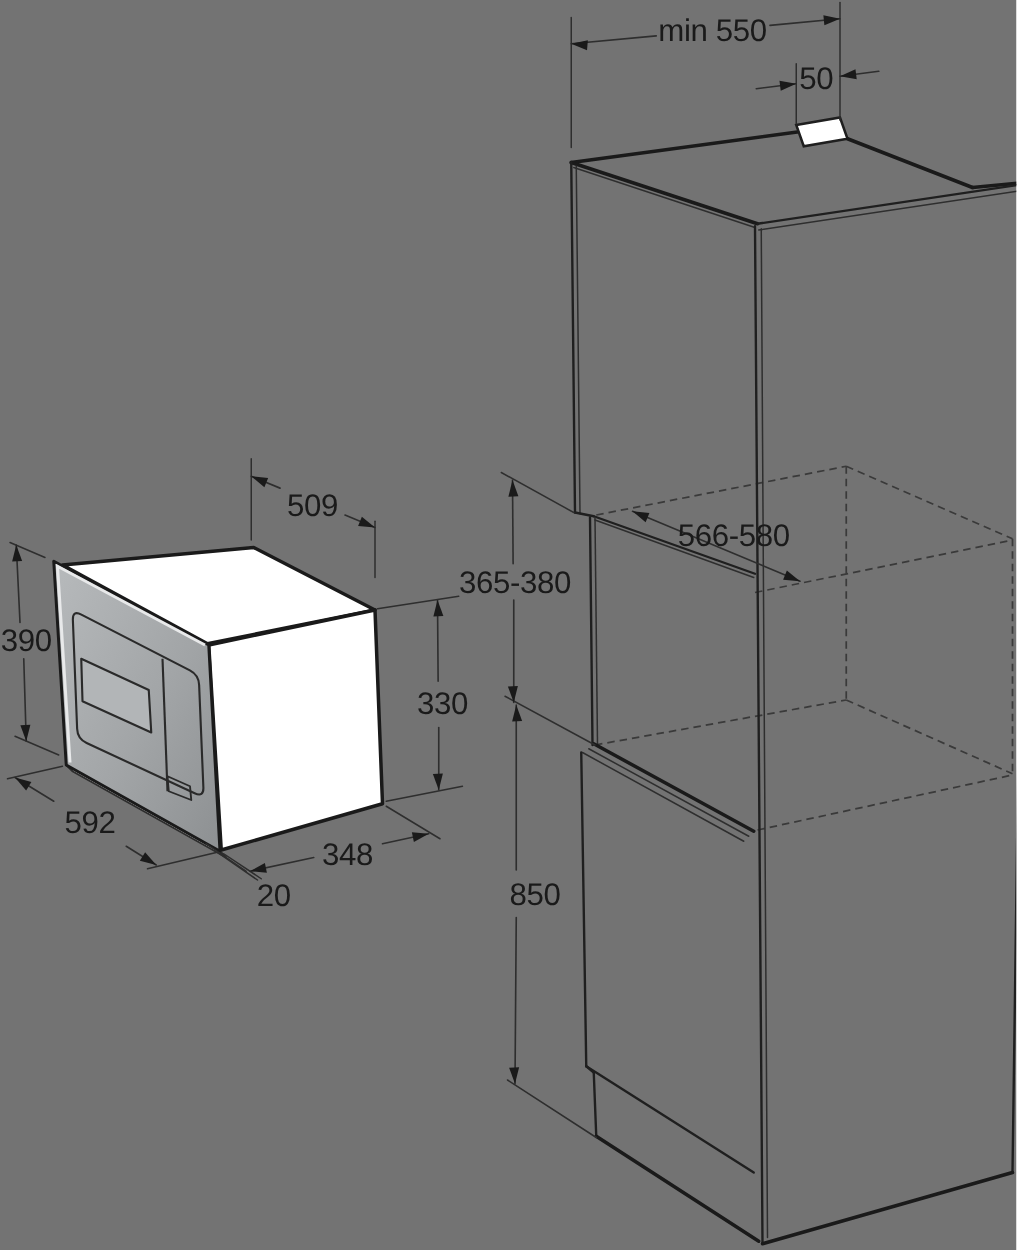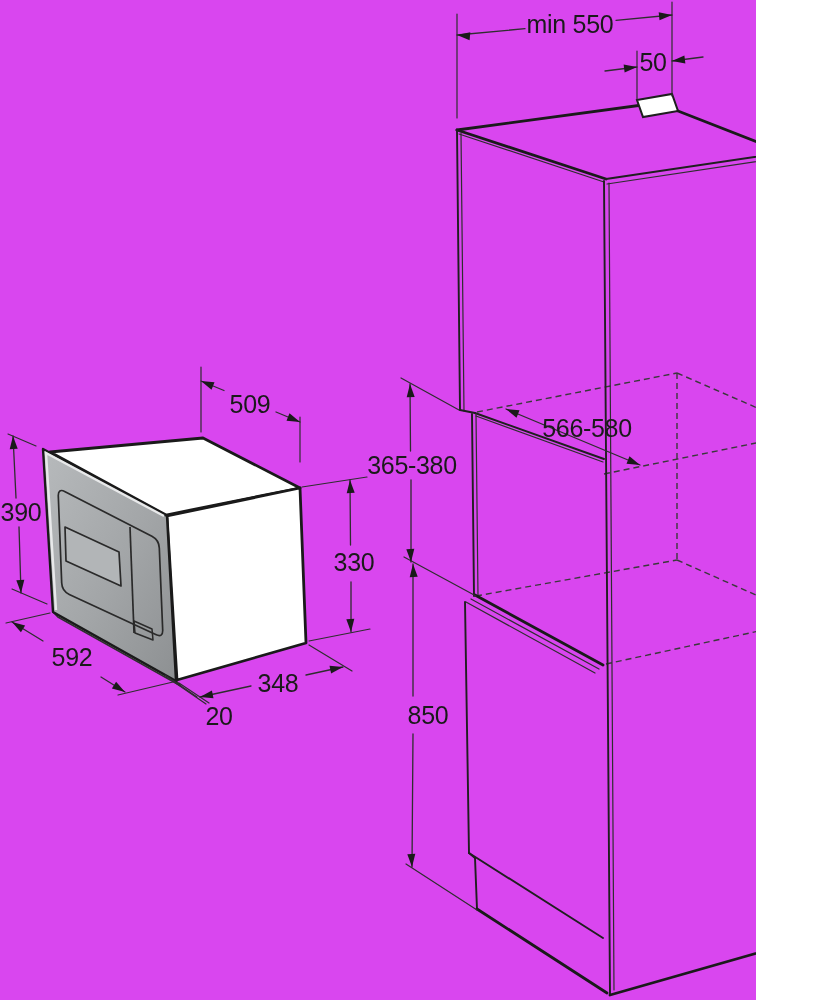--- a/index.html
+++ b/index.html
@@ -1,16 +1,16 @@
 <!DOCTYPE html>
 <html><head>
 <meta charset="utf-8">
 <style>
   html,body{margin:0;padding:0;background:#ffffff;}
-  .stage{position:relative;width:756px;height:1000px;background:#d946ef;overflow:hidden;}
+  .stage{position:relative;width:813px;height:1000px;background:#737373;overflow:hidden;}
   svg{position:absolute;left:0;top:0;}
   text{font-family:"Liberation Sans", sans-serif;font-size:25px;font-weight:500;
        fill:#1a1a1a;letter-spacing:-0.3px;}
   .ln-heavy{stroke:#1a1a1a;stroke-width:2.8;fill:none;stroke-linecap:round;stroke-linejoin:round;}
   .ln-med{stroke:#1f1f1f;stroke-width:1.9;fill:none;stroke-linecap:round;stroke-linejoin:round;}
   .ln-thin{stroke:#2e2e2e;stroke-width:1.2;fill:none;stroke-linecap:round;}
   .ln-dash{stroke:#3a3a3a;stroke-width:1.4;fill:none;stroke-dasharray:6 4;stroke-linecap:butt;}
   .ln-dim{stroke:#2e2e2e;stroke-width:1.3;fill:none;stroke-linecap:round;}
   .arrow{fill:#1a1a1a;stroke:none;}
   .face{fill:#ffffff;}

